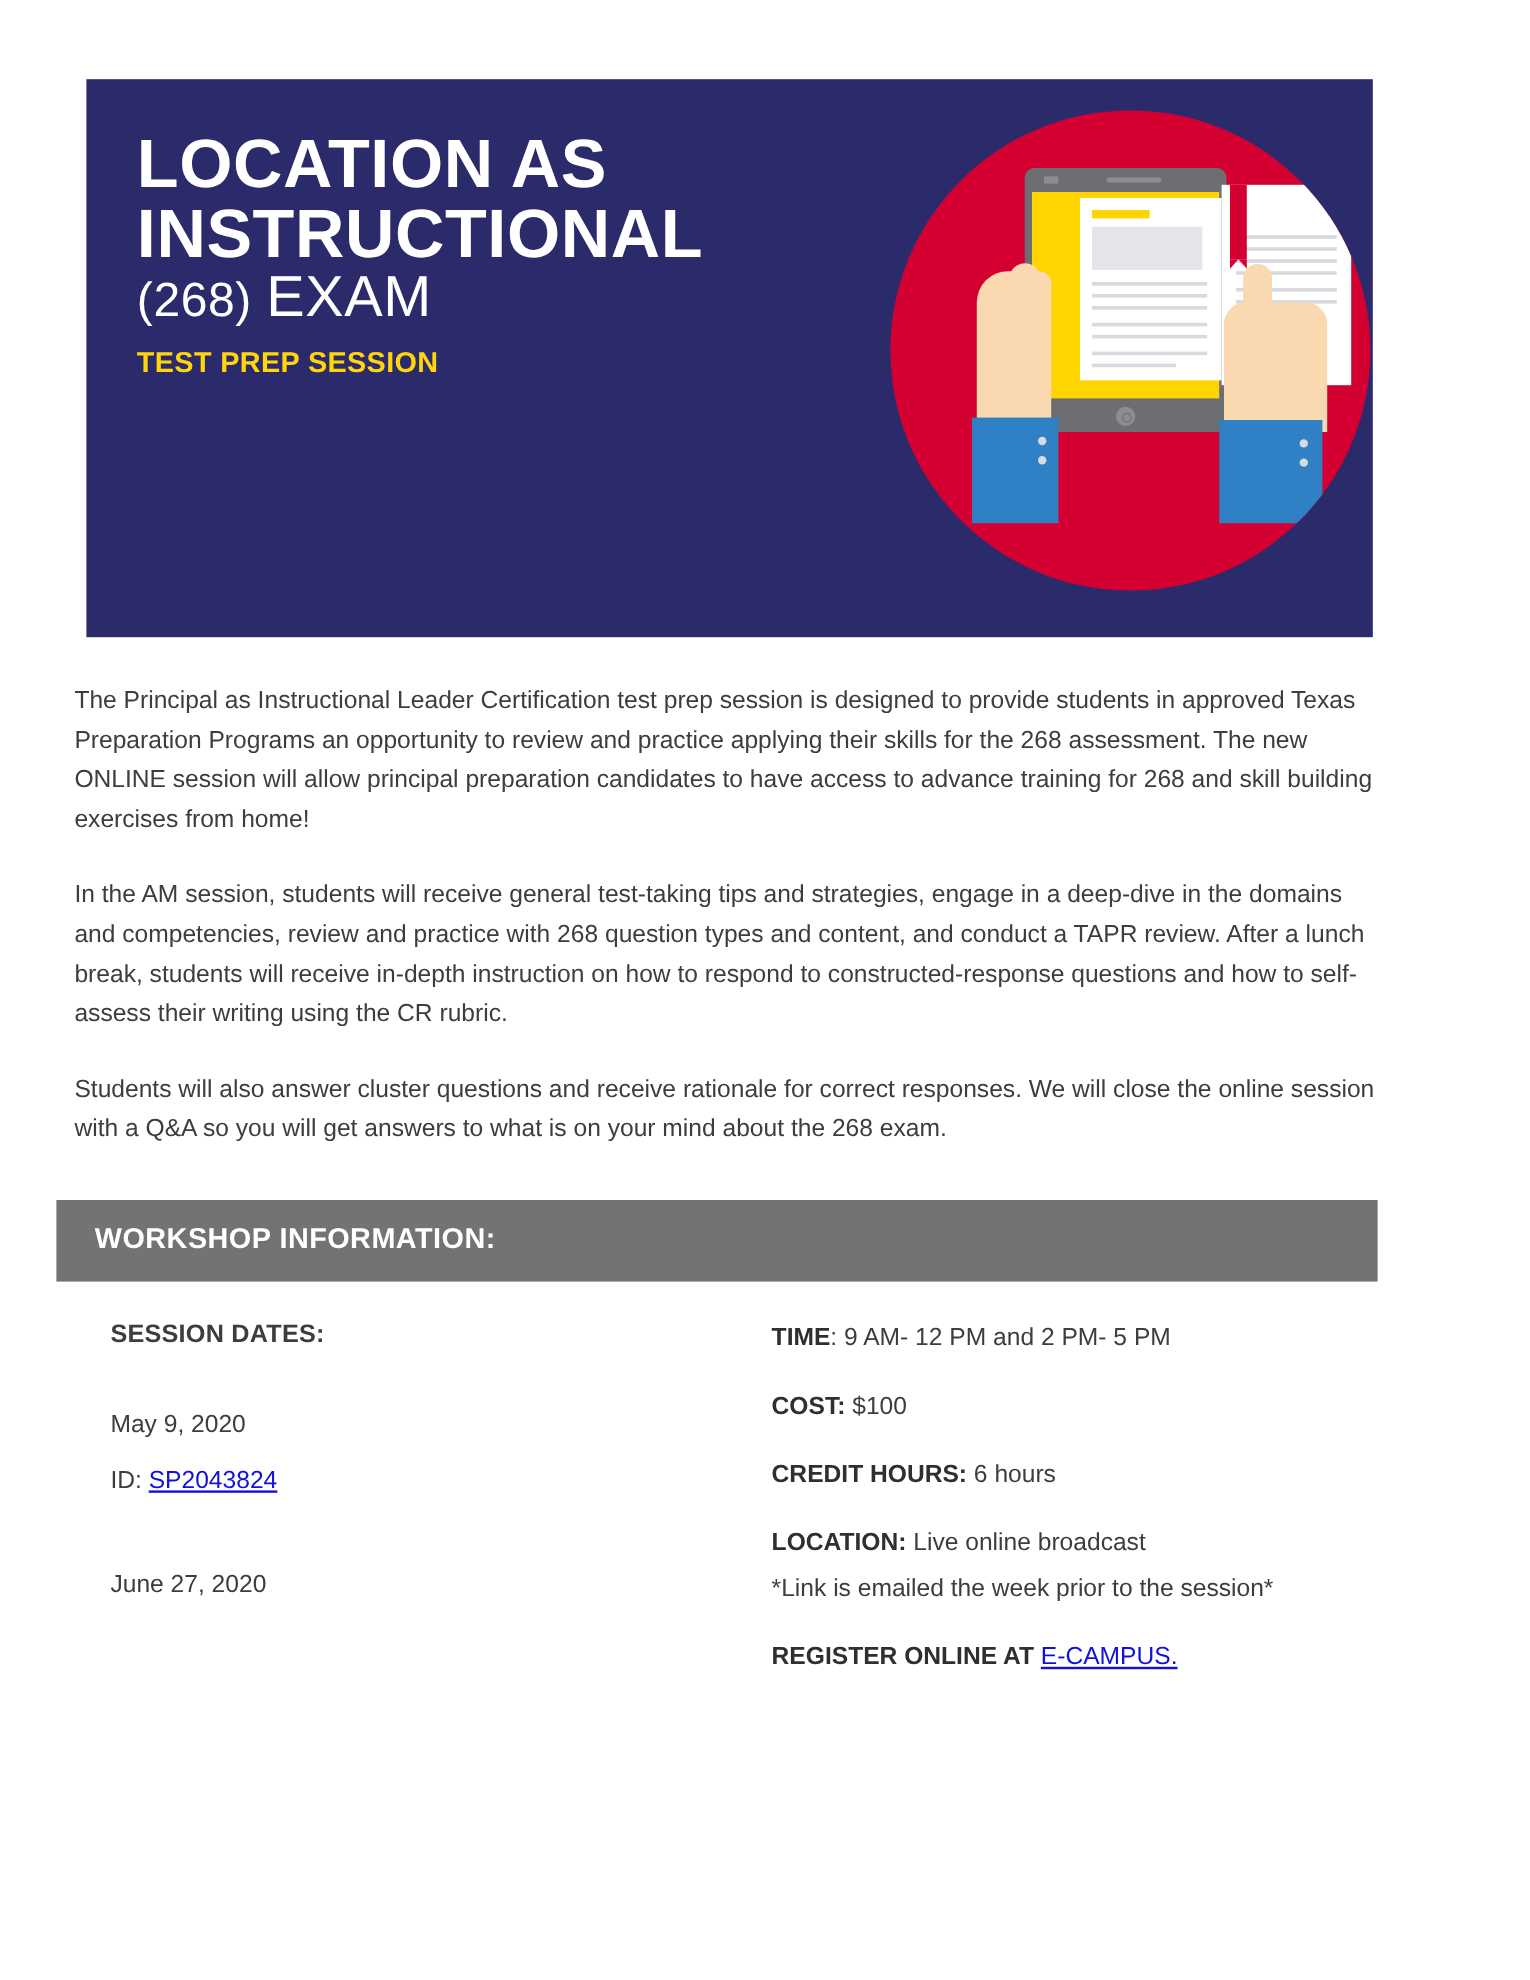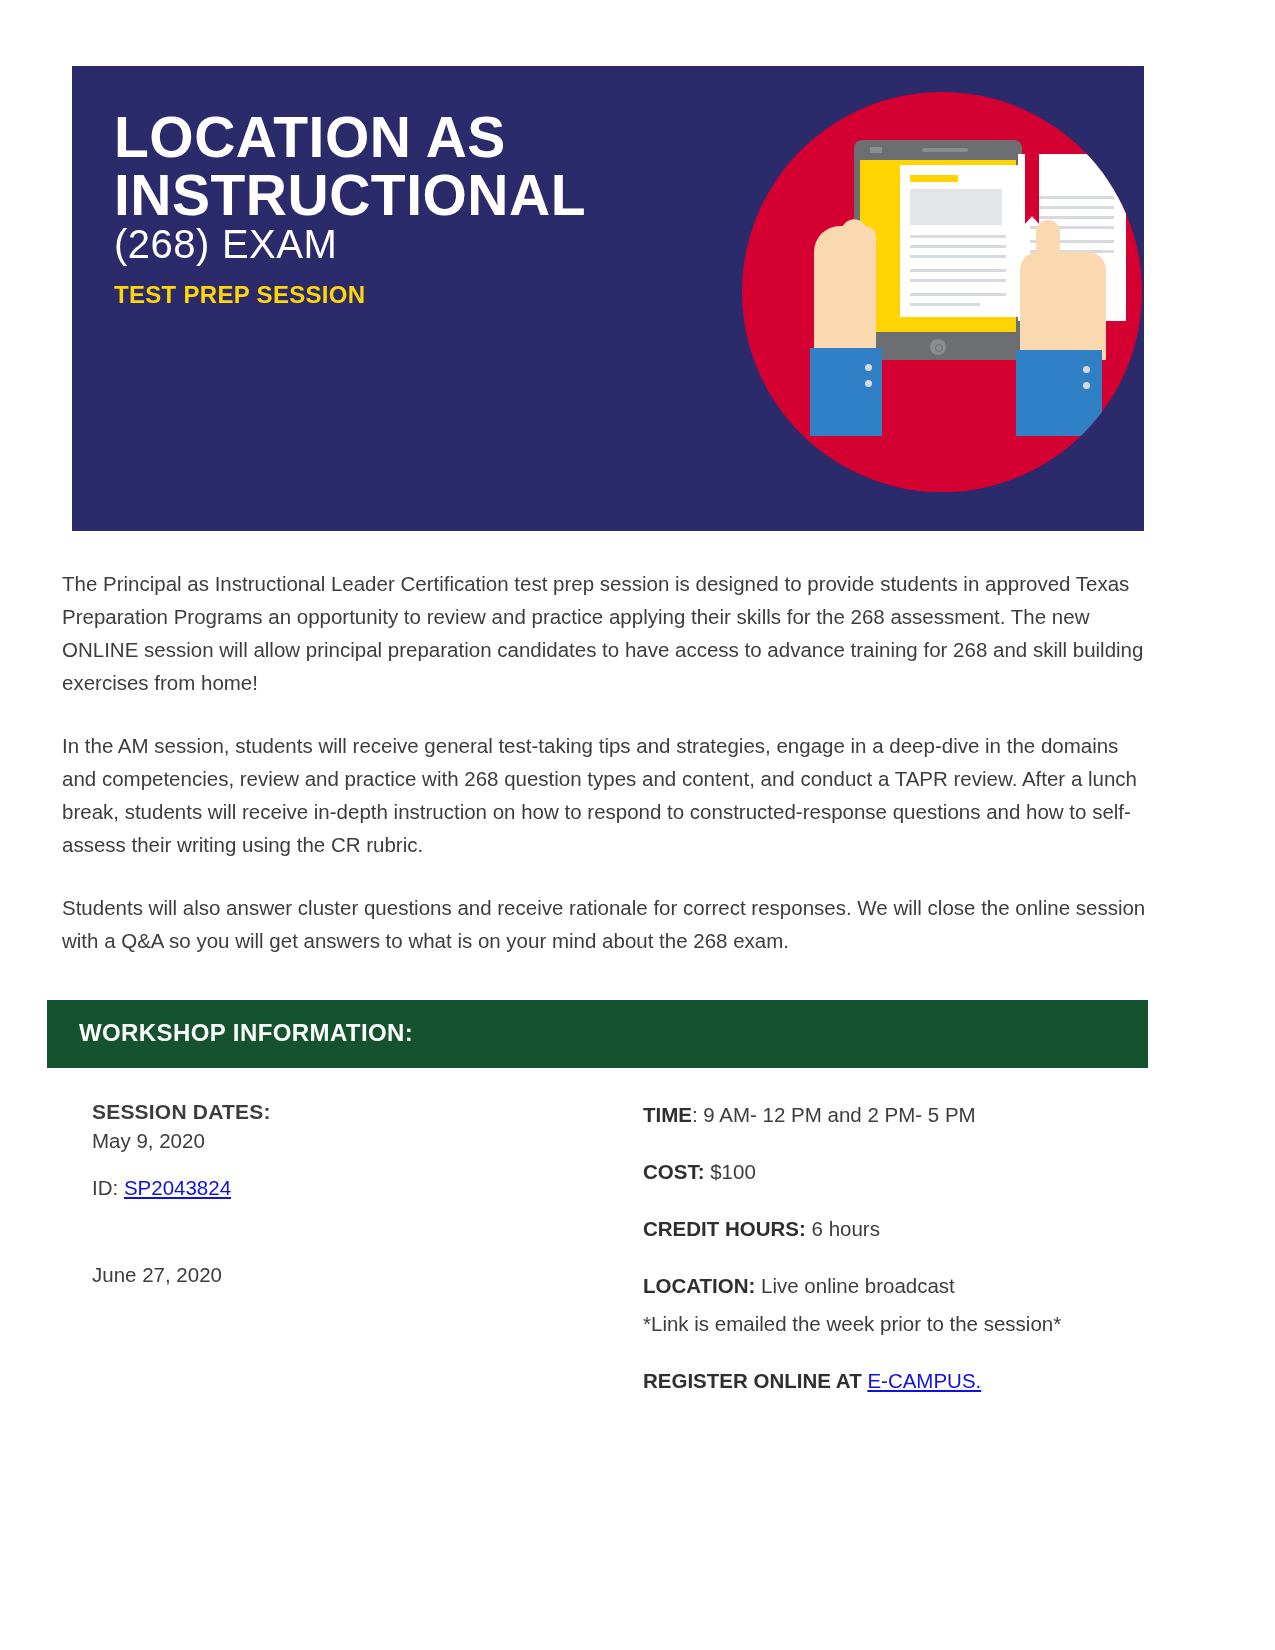--- a/index.html
+++ b/index.html
@@ -45,21 +45,21 @@
     display: flex;
     align-items: baseline;
     white-space: nowrap;
   }
   .hero-exam-sup {
     font-size: 40px;
     font-weight: normal;
     letter-spacing: 0.5px;
   }
   .hero-exam-word {
-    font-size: 40px;
+    font-size: 48px;
     font-weight: normal;
     margin-left: 12px;
     letter-spacing: 0.5px;
   }
   .hero-sub {
     margin-top: 16px;
     font-size: 24px;
     font-weight: bold;
     color: #ffd60a;
     letter-spacing: 0.3px;
@@ -294,21 +294,21 @@
     color: #3d3d3d;
   }
 
   
   .ws-banner {
     position: absolute;
     left: 47px;
     top: 1000px;
     width: 1101px;
     height: 68px;
-    background: #14532d;
+    background: #737373;
     text-align: center;
   }
   .ws-banner-text {
     position: absolute;
     left: 32px;
     top: 19px;
     font-size: 24px;
     font-weight: bold;
     color: #ffffff;
     letter-spacing: 0.4px;
@@ -324,20 +324,21 @@
   .info-right {
     position: absolute;
     left: 643px;
     top: 1100px;
     width: 490px;
   }
   .col-head {
     font-size: 21px;
     font-weight: bold;
     color: #3d3d3d;
+    margin-bottom: 46px;
     letter-spacing: 0.2px;
   }
   .date-block {
     margin-bottom: 54px;
   }
   .date-line {
     font-size: 20.5px;
     line-height: 33px;
     color: #3d3d3d;
     margin-bottom: 14px;

